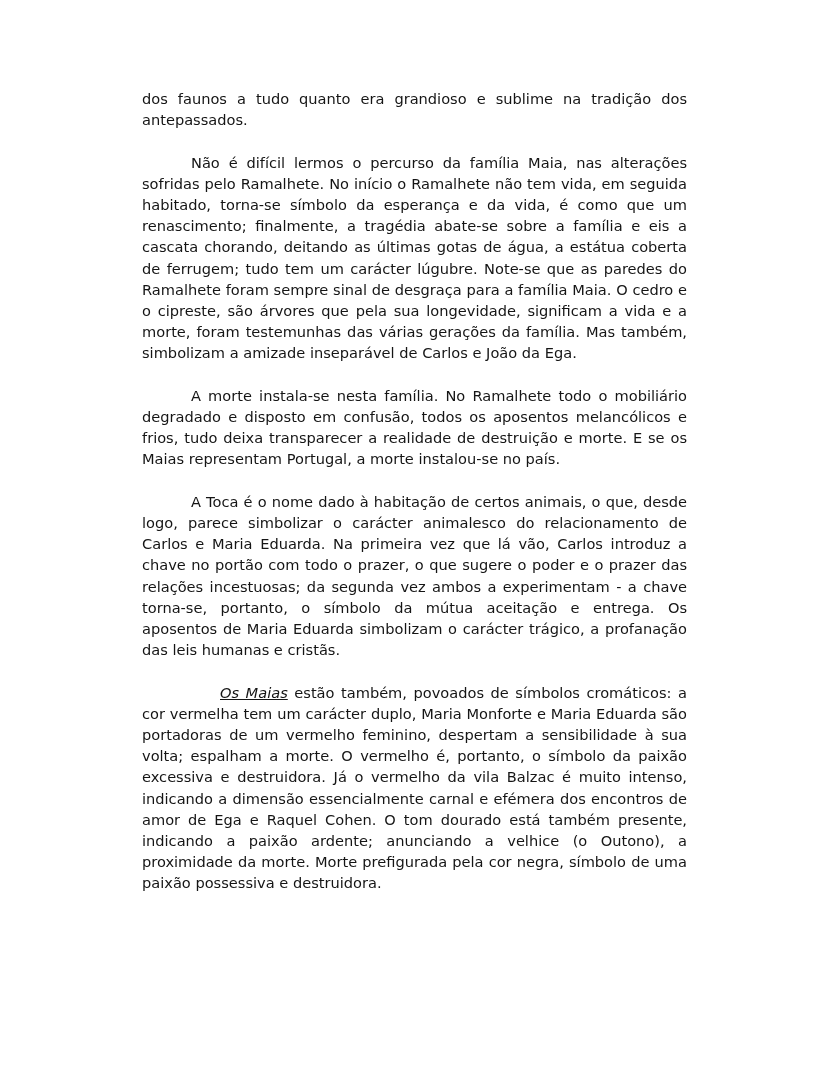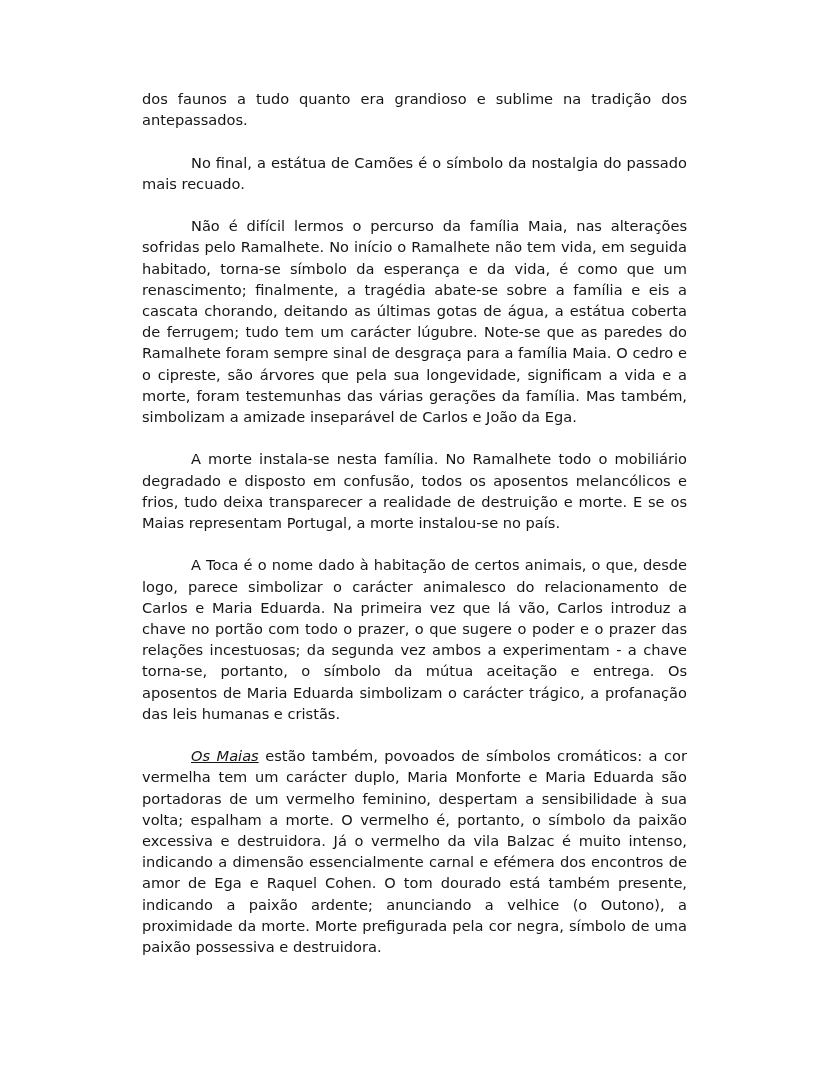--- a/index.html
+++ b/index.html
@@ -42,31 +42,31 @@
   }
   p.para.no-indent {
     text-indent: 0;
   }
   p.para.extra-gap {
     margin-top: 42.4px;
   }
   .title-ref {
     font-style: italic;
     text-decoration: underline;
+    margin-left: 29px;
   }
 </style>
 </head>
 <body>
 
 <div class="page">
   <div class="text-column">
 
     <p class="para no-indent">dos faunos a tudo quanto era grandioso e sublime na tradição dos antepassados.</p>
 
-    <p class="para">No final, a estátua de Camões é o símbolo da nostalgia do passado mais recuado.</p>
 
     <p class="para">Não é difícil lermos o percurso da família Maia, nas alterações sofridas pelo Ramalhete. No início o Ramalhete não tem vida, em seguida habitado, torna-se símbolo da esperança e da vida, é como que um renascimento; finalmente, a tragédia abate-se sobre a família e eis a cascata chorando, deitando as últimas gotas de água, a estátua coberta de ferrugem; tudo tem um carácter lúgubre. Note-se que as paredes do Ramalhete foram sempre sinal de desgraça para a família Maia. O cedro e o cipreste, são árvores que pela sua longevidade, significam a vida e a morte, foram testemunhas das várias gerações da família. Mas também, simbolizam a amizade inseparável de Carlos e João da Ega.</p>
 
     <p class="para">A morte instala-se nesta família. No Ramalhete todo o mobiliário degradado e disposto em confusão, todos os aposentos melancólicos e frios, tudo deixa transparecer a realidade de destruição e morte. E se os Maias representam Portugal, a morte instalou-se no país.</p>
 
     <p class="para">A Toca é o nome dado à habitação de certos animais, o que, desde logo, parece simbolizar o carácter animalesco do relacionamento de Carlos e Maria Eduarda. Na primeira vez que lá vão, Carlos introduz a chave no portão com todo o prazer, o que sugere o poder e o prazer das relações incestuosas; da segunda vez ambos a experimentam - a chave torna-se, portanto, o símbolo da mútua aceitação e entrega. Os aposentos de Maria Eduarda simbolizam o carácter trágico, a profanação das leis humanas e cristãs.</p>
 
     <p class="para"><span class="title-ref">Os Maias</span><span> estão também, povoados de símbolos cromáticos: a cor vermelha tem um carácter duplo, Maria Monforte e Maria Eduarda são portadoras de um vermelho feminino, despertam a sensibilidade à sua volta; espalham a morte. O vermelho é, portanto, o símbolo da paixão excessiva e destruidora. Já o vermelho da vila Balzac é muito intenso, indicando a dimensão essencialmente carnal e efémera dos encontros de amor de Ega e Raquel Cohen. O tom dourado está também presente, indicando a paixão ardente; anunciando a velhice (o Outono), a proximidade da morte. Morte prefigurada pela cor negra, símbolo de uma paixão possessiva e destruidora.</span></p>
 
 

